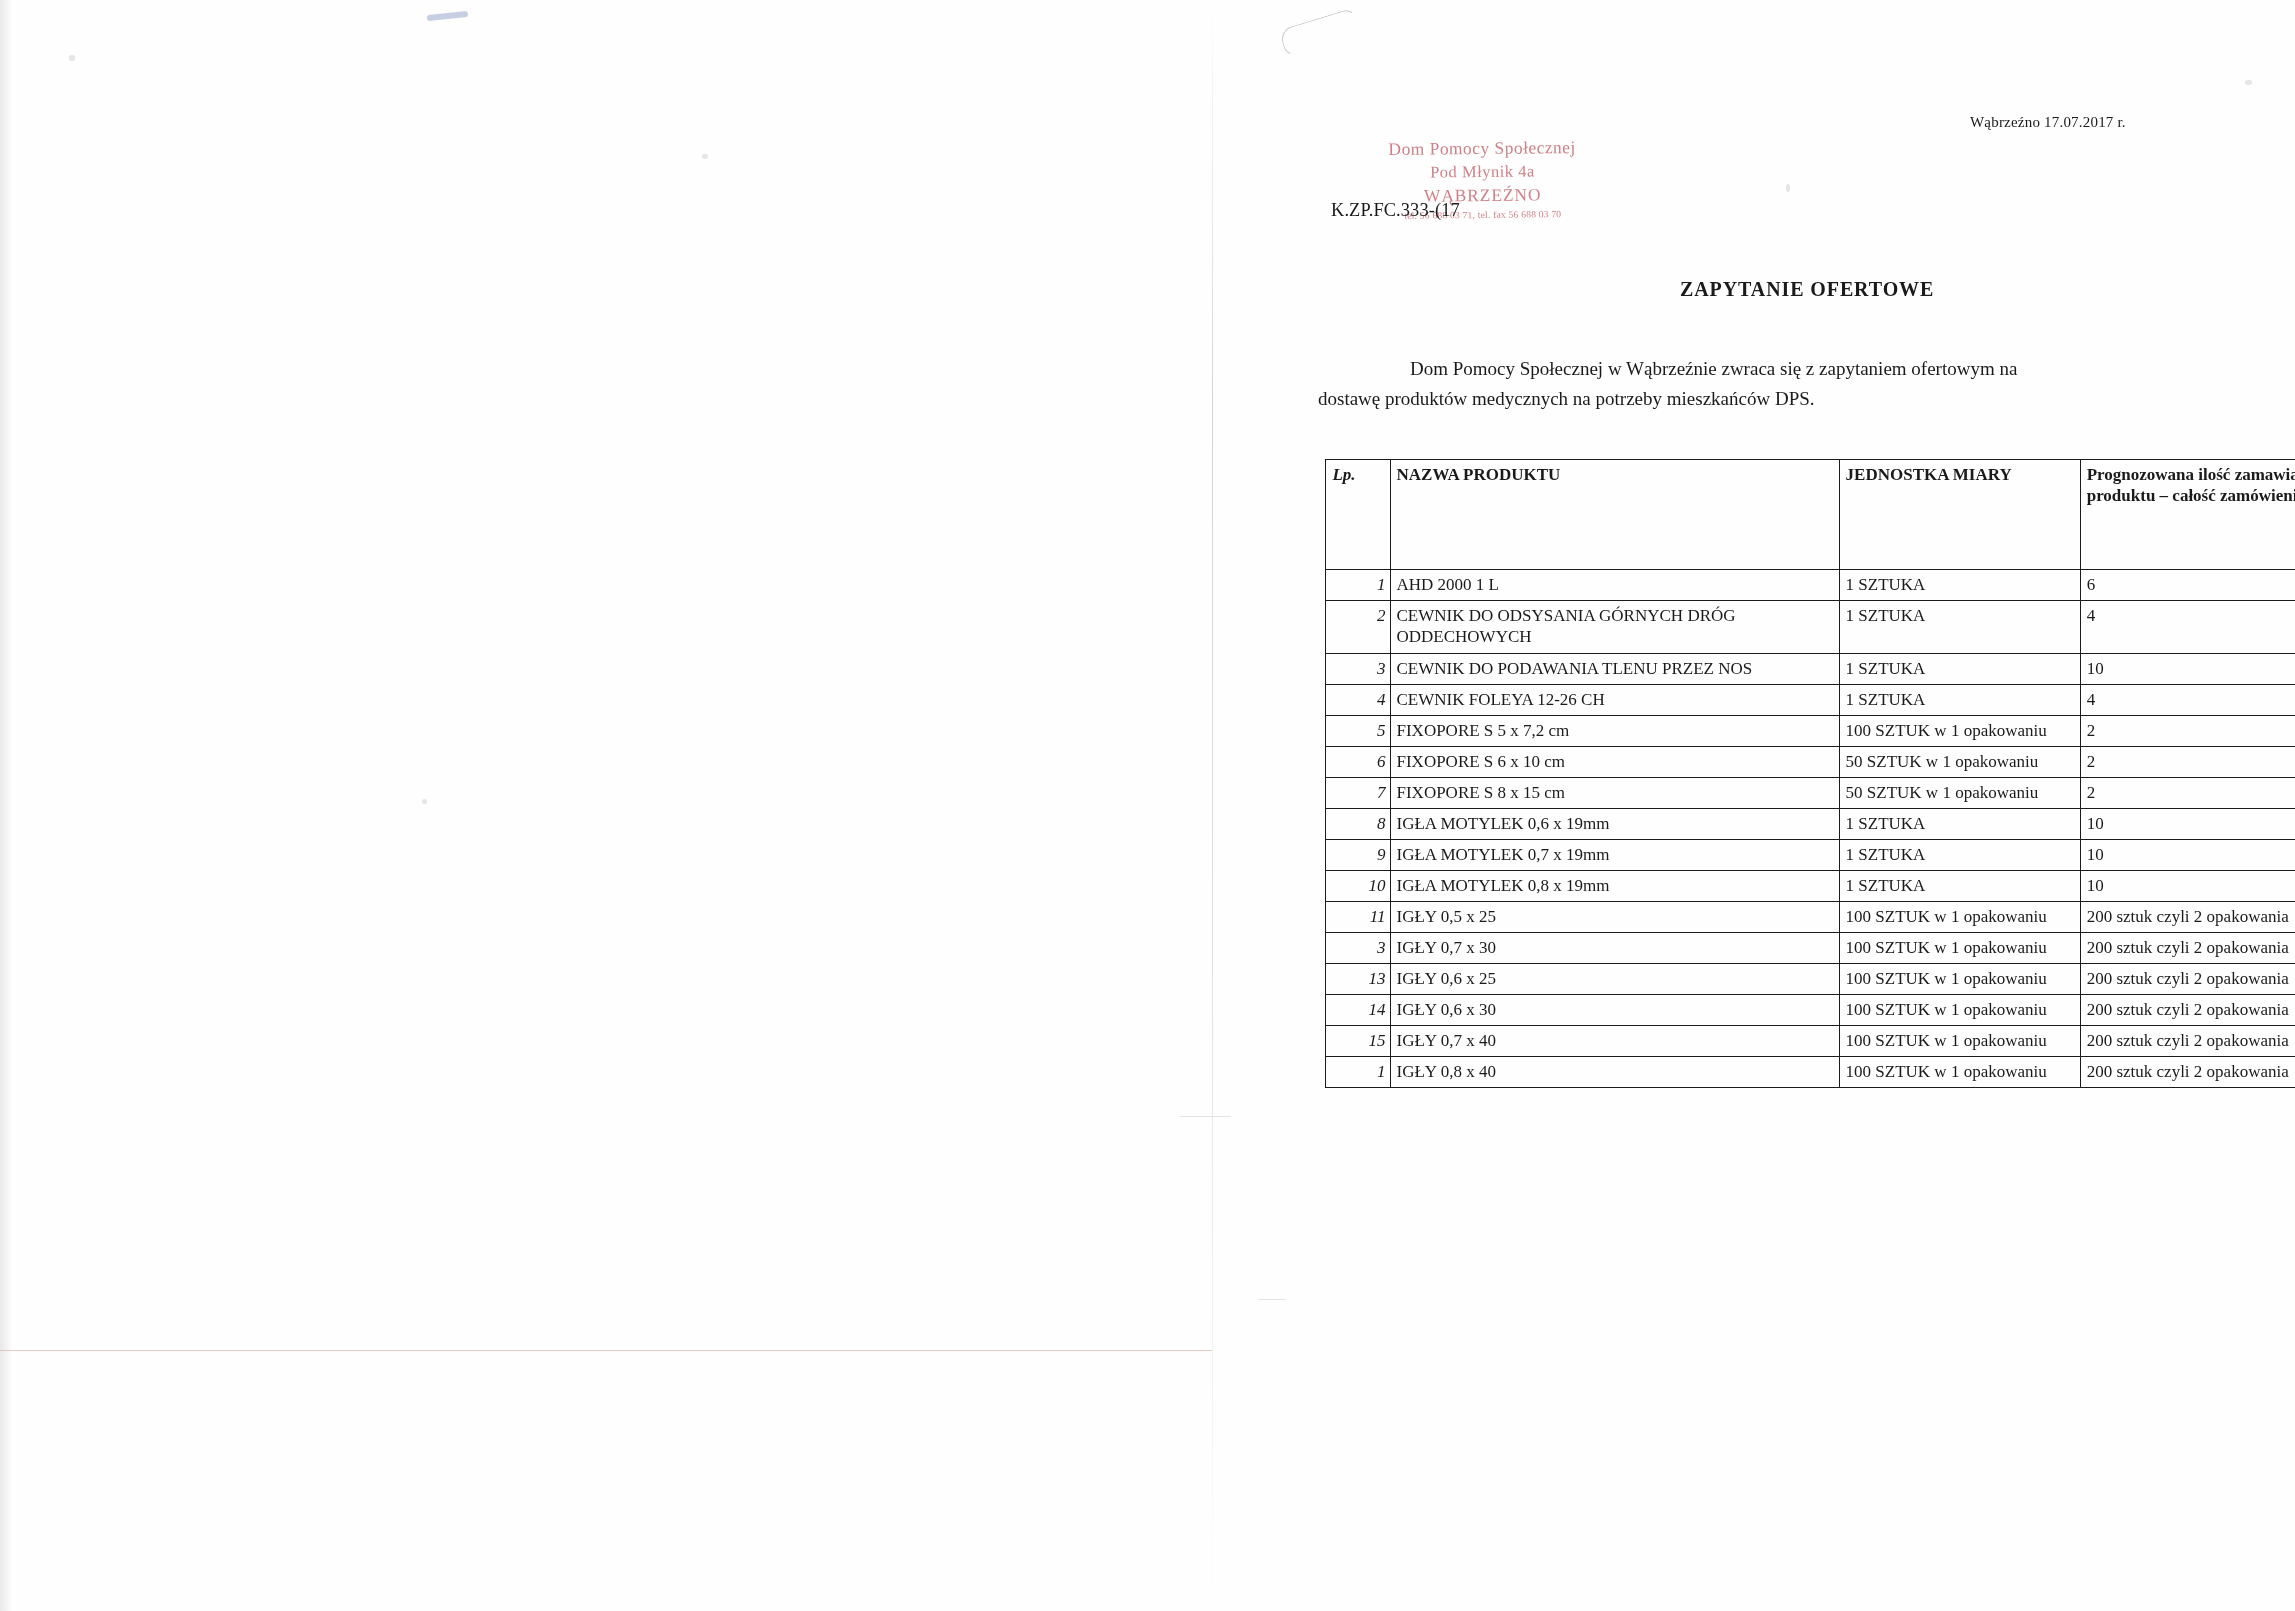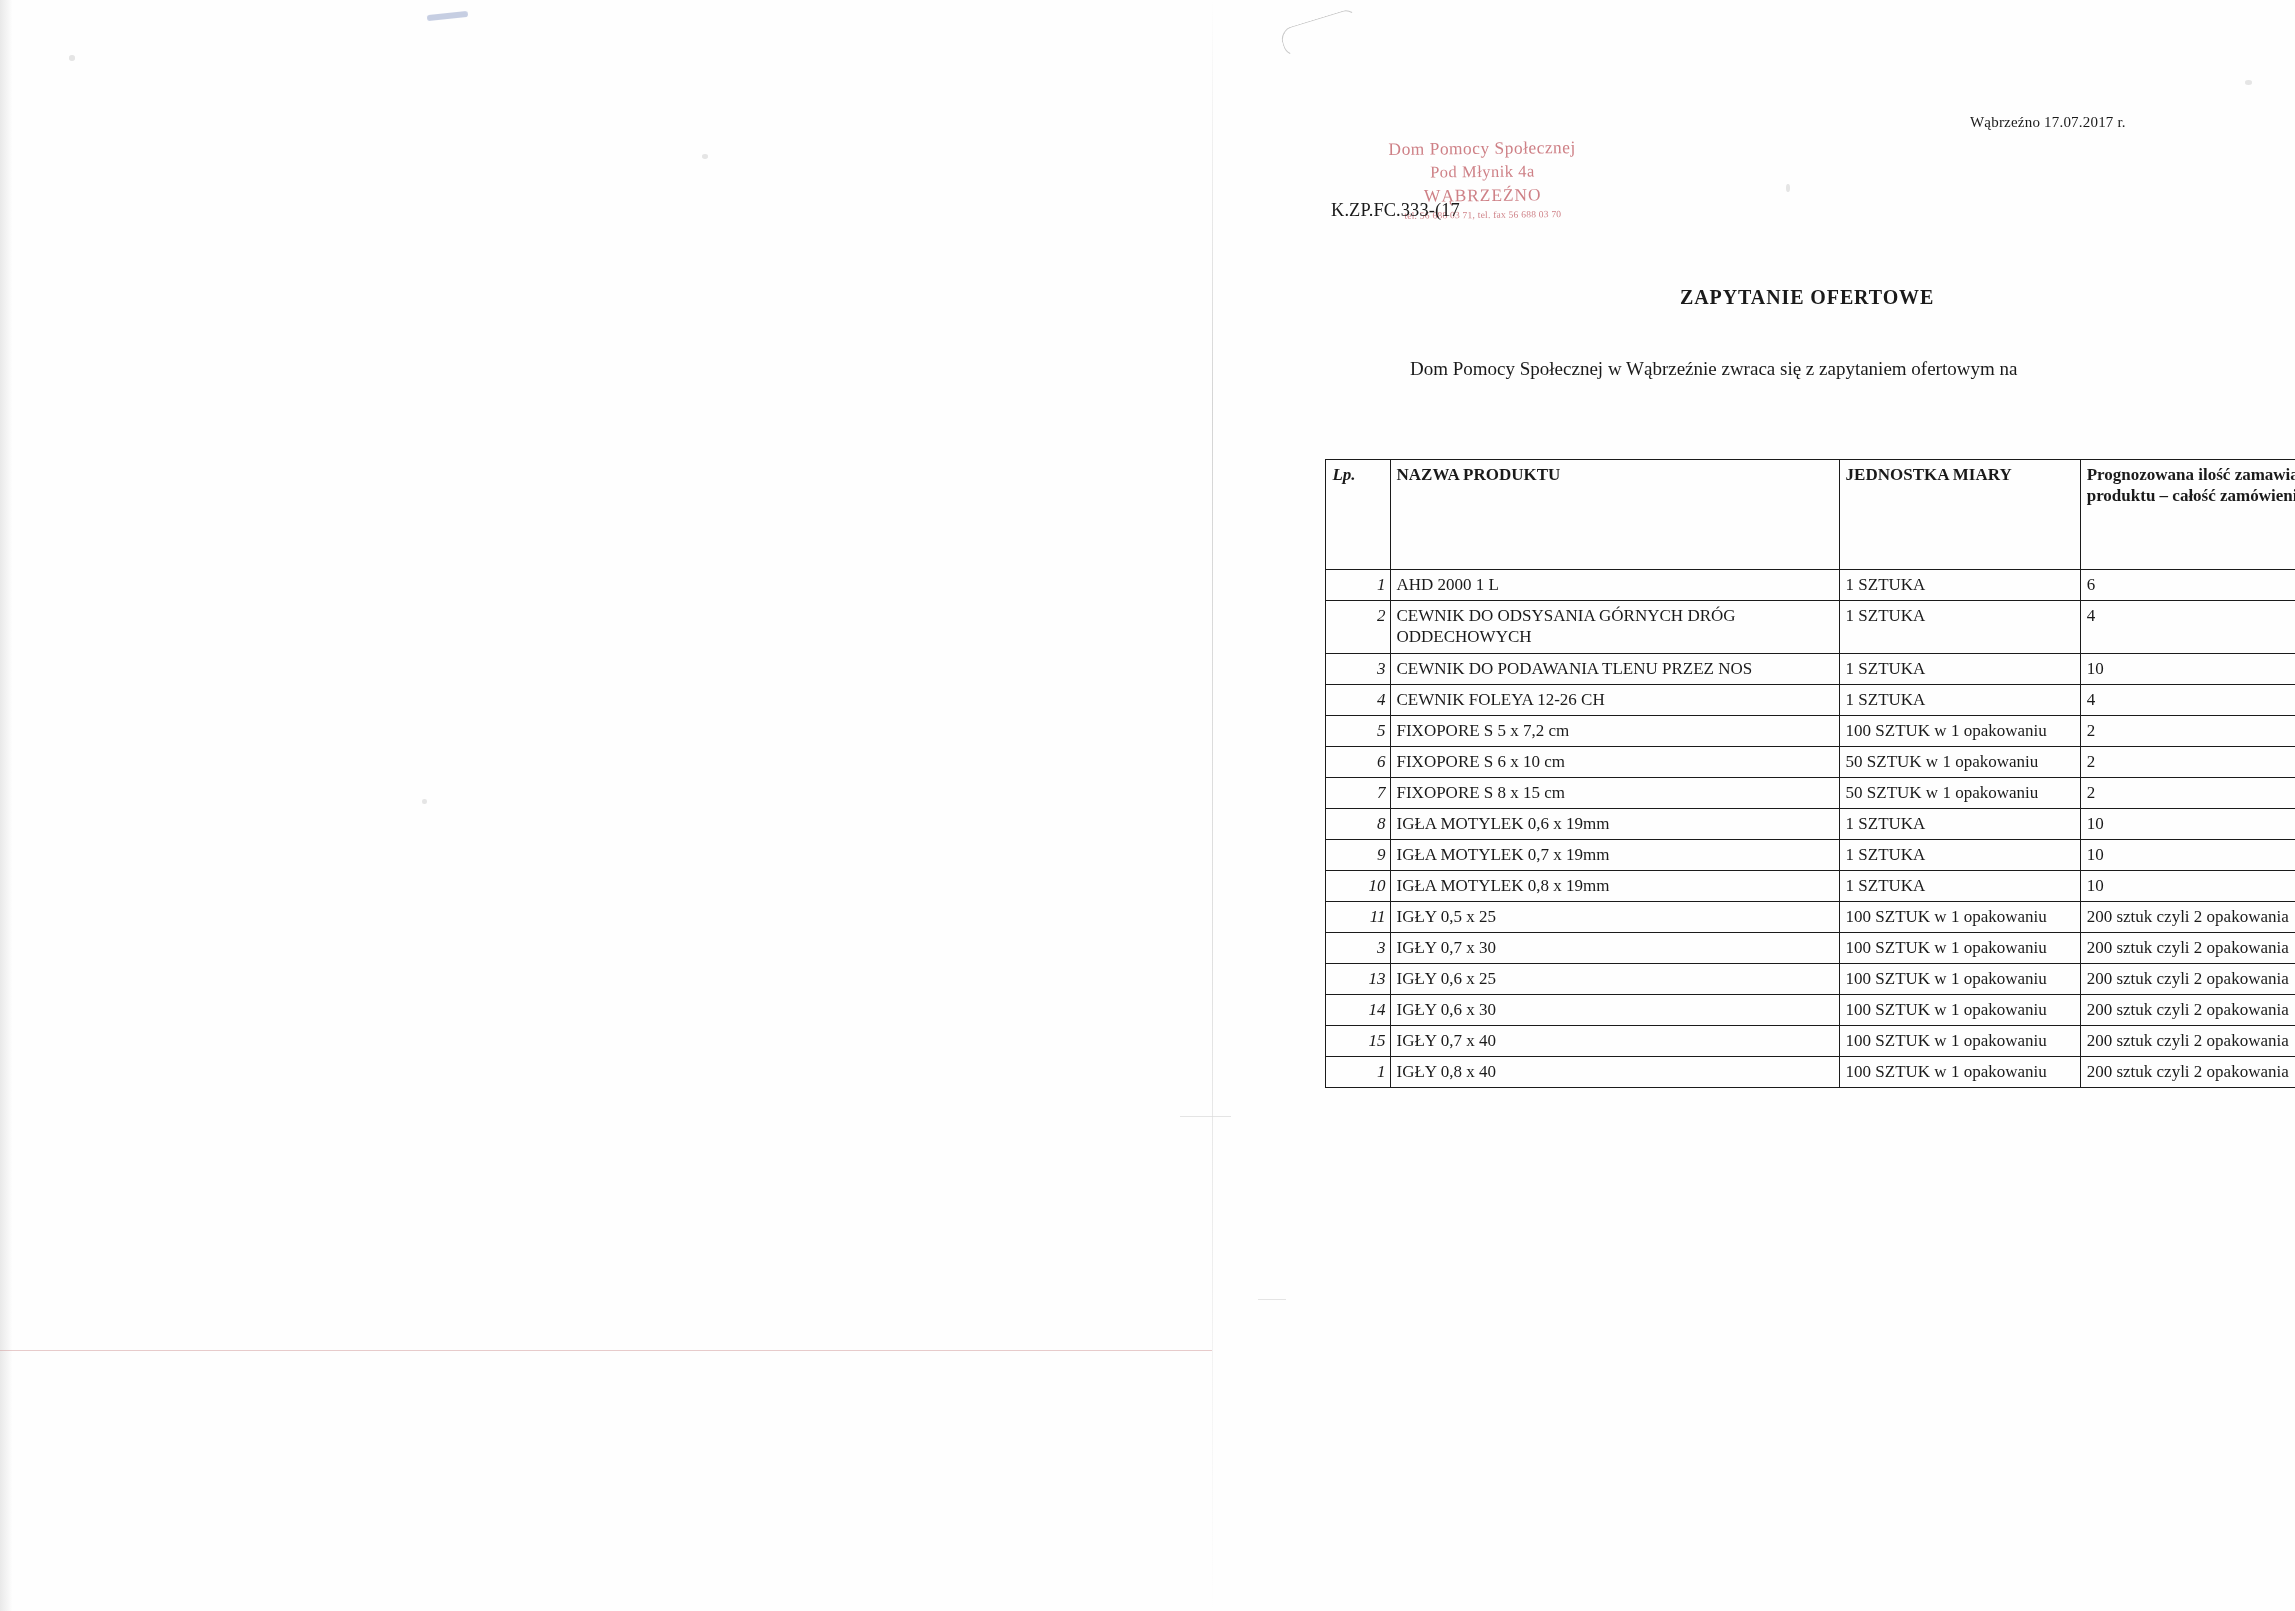--- a/index.html
+++ b/index.html
@@ -108,21 +108,20 @@
   .stamp .s3 { font-size: 17.4px; letter-spacing: 0.9px; margin-top: 2.8px; }
   .stamp .s4 { font-size: 9.6px; letter-spacing: 0.2px; margin-top: 3.7px; }
 
   .doc-title {
     position: absolute;
     left: 1680px; top: 278px;
     font-size: 20px;
     font-weight: bold;
     letter-spacing: 0.9px;
     white-space: nowrap;
-    margin-top: 8px;
   }
 
   .para {
     position: absolute;
     left: 1318px; top: 354px;
     width: 918px;
     font-size: 19px;
     line-height: 1.58;
     text-align: justify;
     text-indent: 92px;
@@ -188,20 +187,21 @@
     <div class="s3">WĄBRZEŹNO</div>
     <div class="s4">tel. 56 688 03 71, tel. fax 56 688 03 70</div>
   </div>
 
   <div class="ref-line">K.ZP.FC.333-(17</div>
 
   <div class="doc-title">ZAPYTANIE  OFERTOWE</div>
 
   <div class="para">
     <span>Dom Pomocy Społecznej w Wąbrzeźnie zwraca się z zapytaniem ofertowym na</span>
+    <div class="l2">dostawę produktów medycznych na potrzeby mieszkańców DPS.</div>
   </div>
 
   <div class="tbl-wrap">
     <table class="products">
       <thead>
         <tr class="hdr-tall">
           <th class="c-lp">Lp.</th>
           <th class="c-name">NAZWA PRODUKTU</th>
           <th class="c-unit">JEDNOSTKA MIARY</th>
           <th class="c-qty">Prognozowana ilość zamawianego produktu – całość zamówienia</th>

